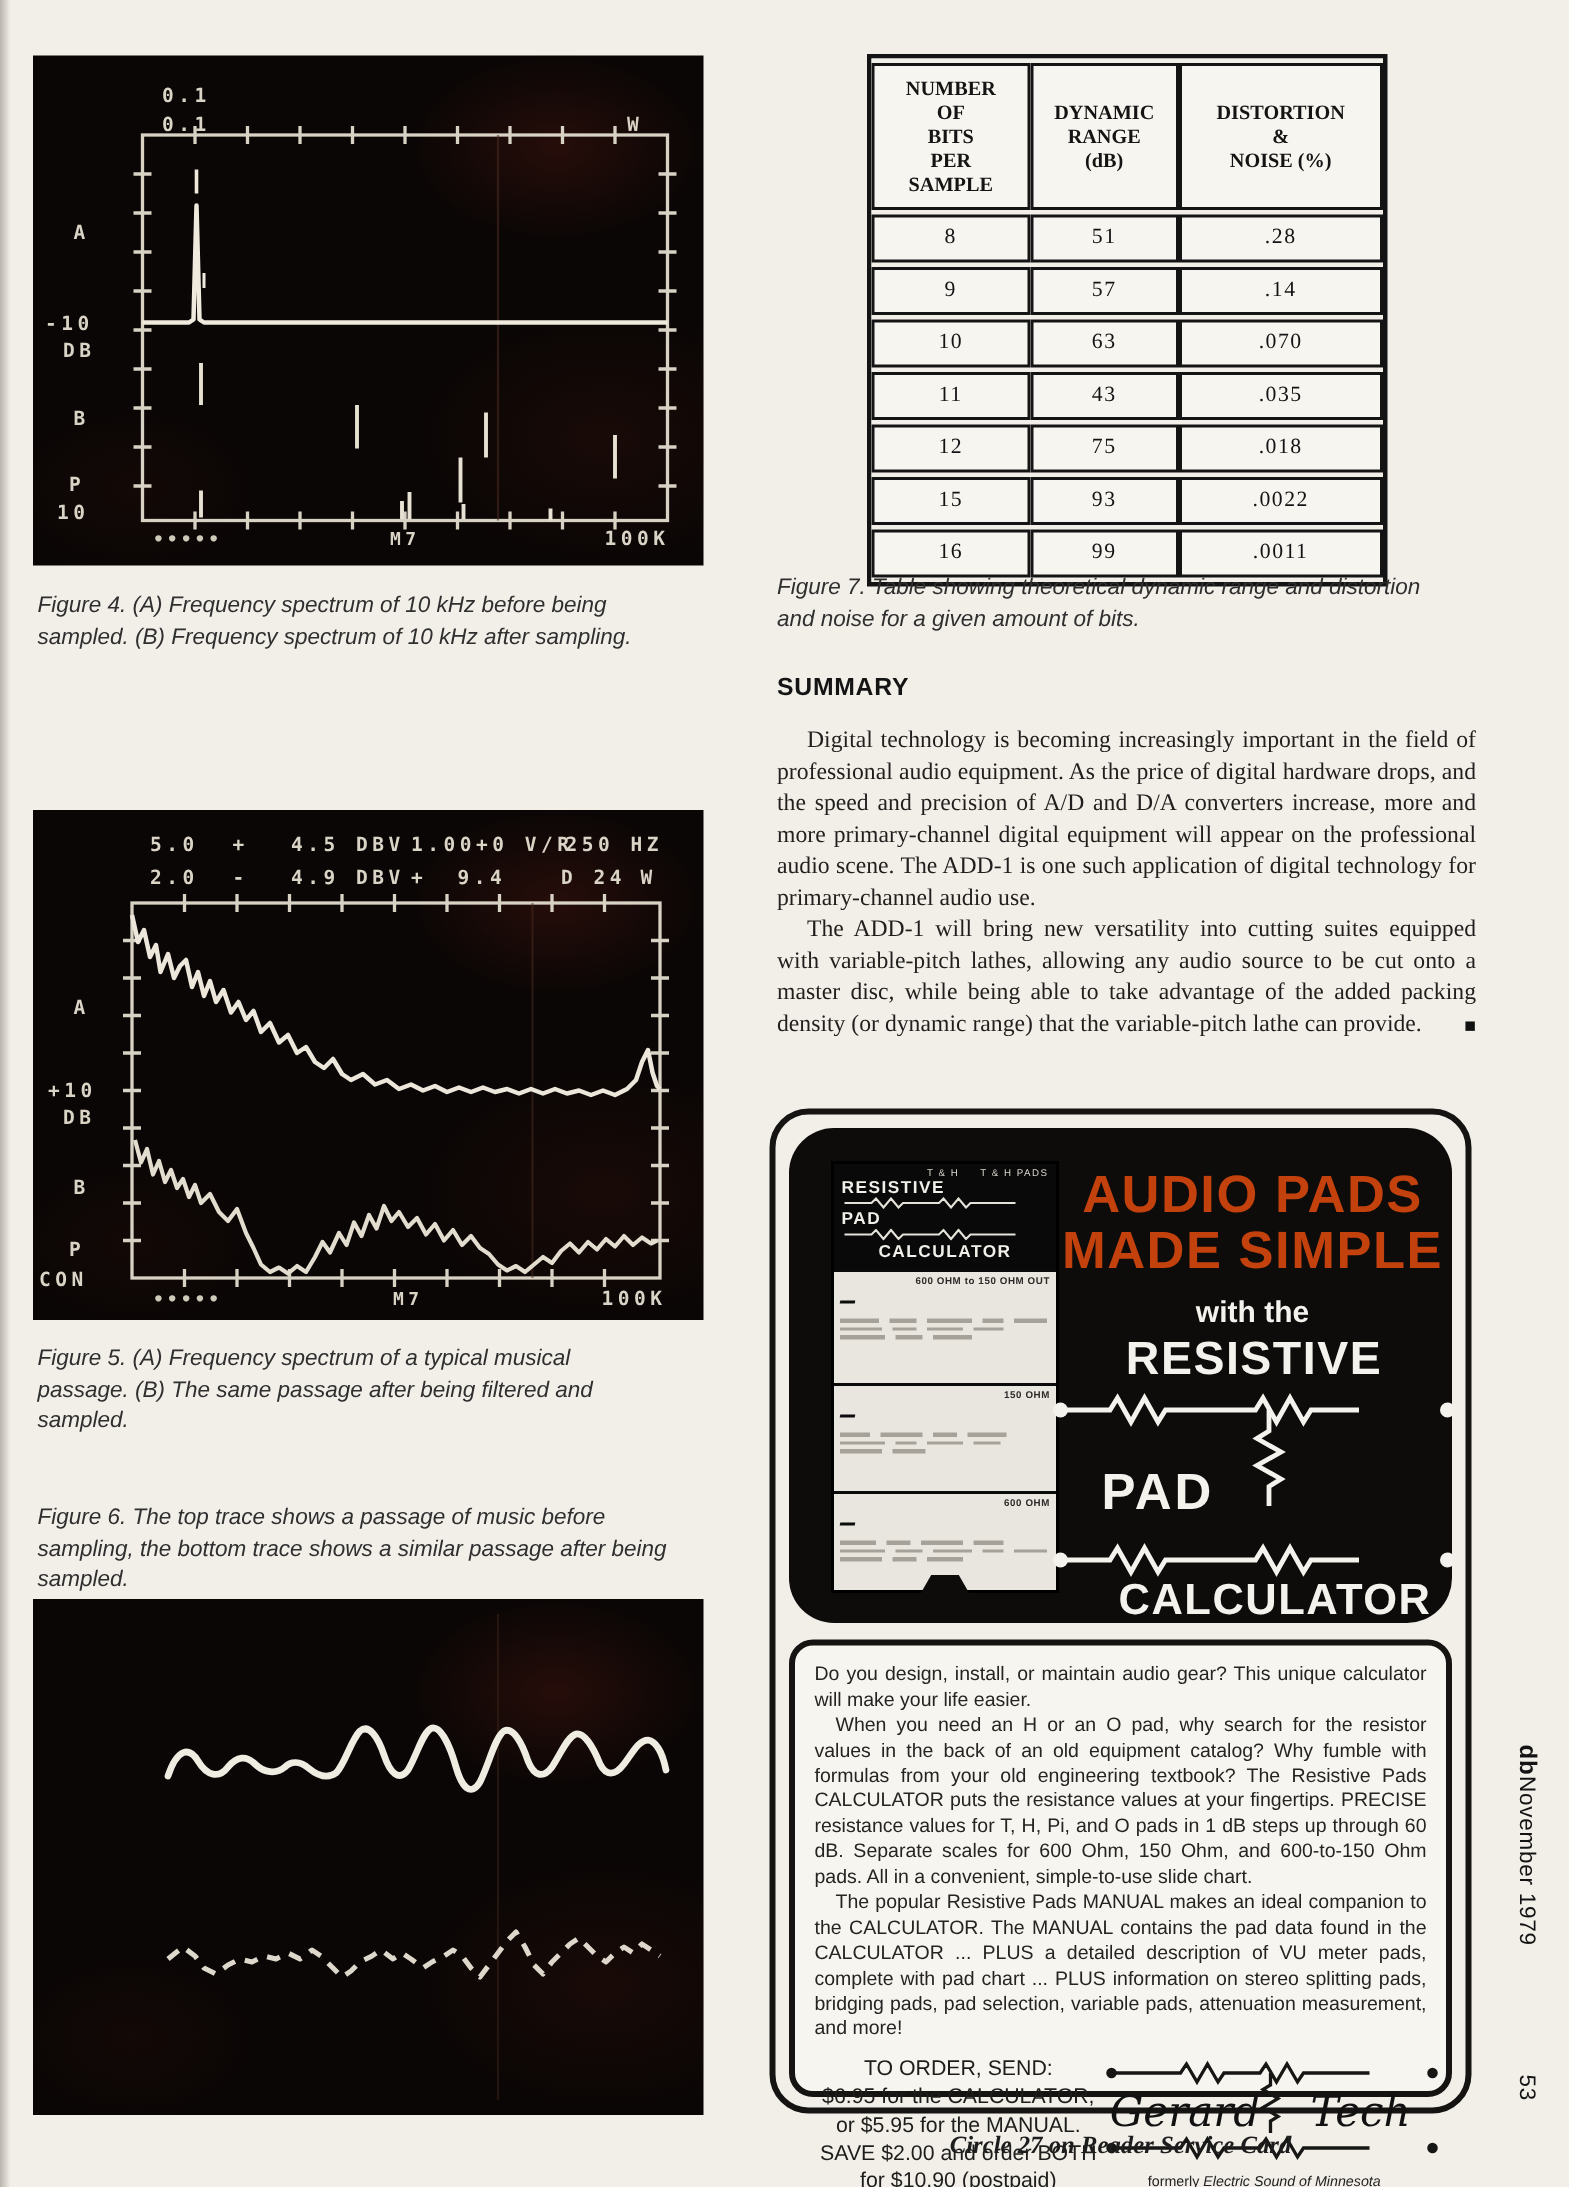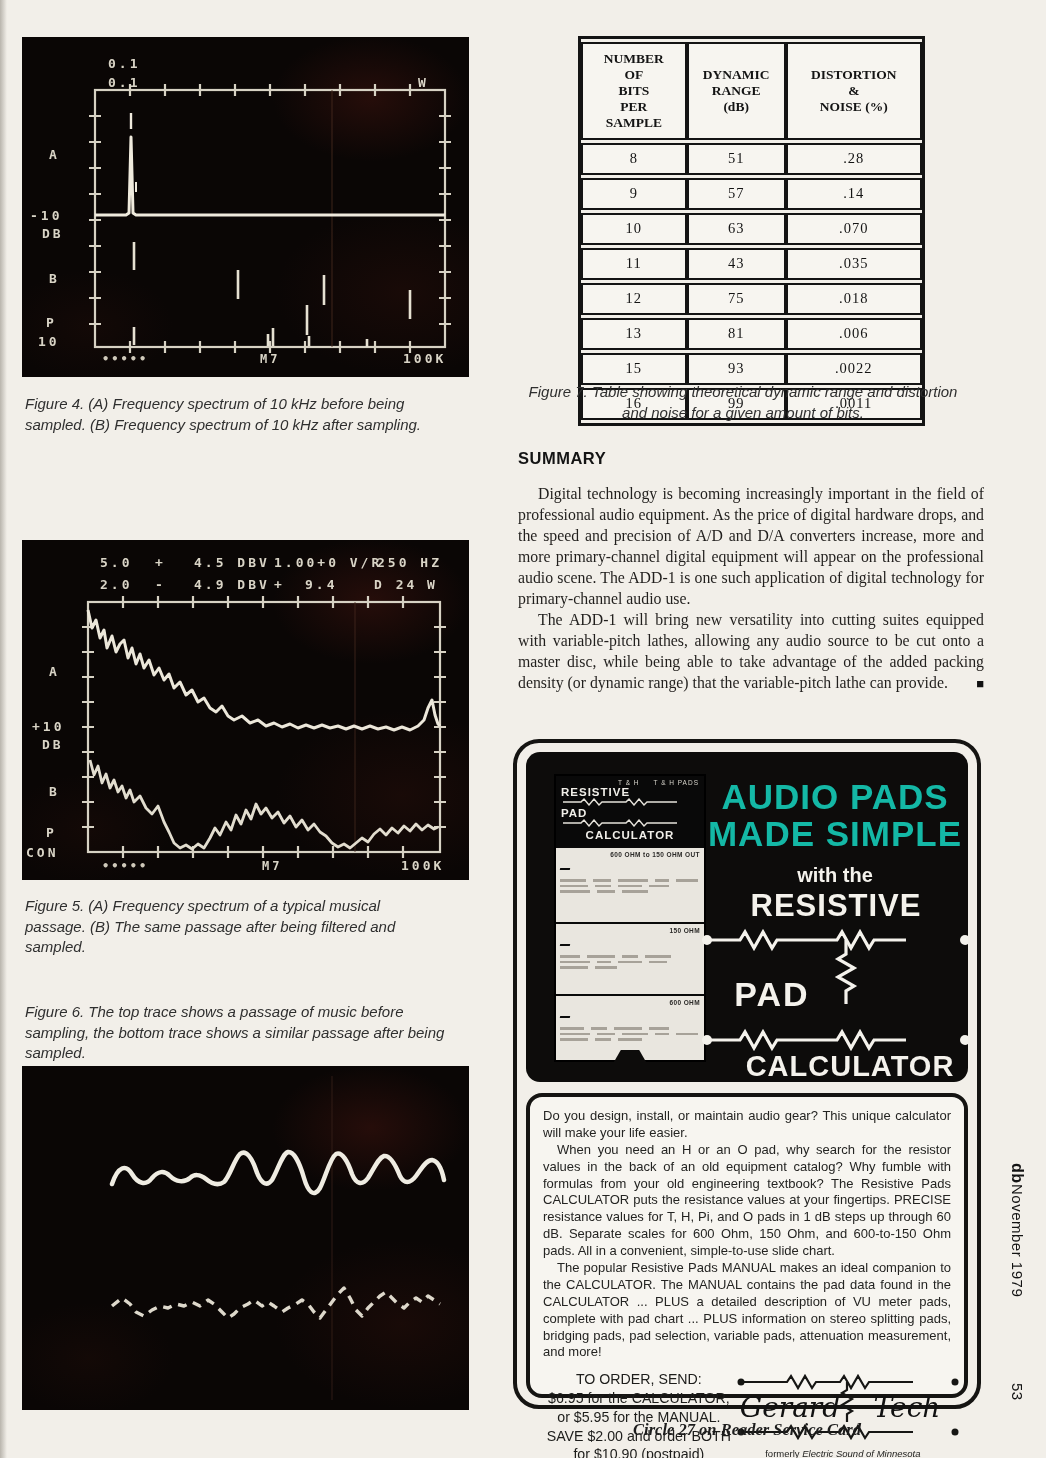--- a/index.html
+++ b/index.html
@@ -36,22 +36,22 @@
     letter-spacing:.5px;color:#141414;}
   .summary-body{position:absolute;left:518px;top:483px;width:466px;
     font-family:"Liberation Serif",serif;font-size:15.8px;line-height:1.33;color:#211f1d;text-align:justify;}
   .summary-body p{margin:0;text-indent:20px;}
   .summary-body .p2wrap{position:relative;}
   .endmark{position:absolute;right:0;bottom:1px;font-size:13px;color:#111;font-style:normal;}
 
   
   .ad{position:absolute;left:513px;top:739px;width:468px;height:670px;border:4px solid #151412;
     border-radius:26px;padding:9px;box-sizing:border-box;background:#f2efe9;}
-  .ad-top{position:relative;height:330px;background:#0d0c0b;border-radius:14px;overflow:hidden;}
-  .ad-headline{position:absolute;left:168px;top:26px;width:282px;text-align:center;color:#14b8a6;
+  .ad-top{position:relative;height:330px;background:#0d0c0b;border-radius:30px;overflow:hidden;}
+  .ad-headline{position:absolute;left:168px;top:26px;width:282px;text-align:center;color:#c2410c;
     font-weight:bold;font-size:35px;line-height:1.06;letter-spacing:1px;}
   .ad-withthe{position:absolute;left:168px;top:112px;width:282px;text-align:center;color:#f4f2ec;
     font-weight:bold;font-size:20px;}
   .ad-net{position:absolute;left:172px;top:136px;}
 
   
   .card{position:absolute;left:28px;top:22px;width:152px;height:288px;background:#e9e6df;
     border:2px solid #000;box-sizing:border-box;}
   .card-head{background:#090909;color:#f1efe9;padding:3px 5px 5px;}
   .card-corner{display:flex;justify-content:flex-end;gap:14px;font-size:6.5px;letter-spacing:1px;color:#d9d6cd;}
@@ -190,38 +190,33 @@
             <td>11</td>
             <td>43</td>
             <td>.035</td>
           </tr>
         <tr>
             <td>12</td>
             <td>75</td>
             <td>.018</td>
           </tr>
         <tr>
-            <td>13</td>
-            <td>81</td>
-            <td>.006</td>
-          </tr>
-        <tr>
             <td>15</td>
             <td>93</td>
             <td>.0022</td>
           </tr>
         <tr>
             <td>16</td>
             <td>99</td>
             <td>.0011</td>
           </tr>
       </tbody>
     </table>
   </div>
-  <div class="caption" style="left:518px;top:382px;width:450px;text-align:center;">Figure 7. Table showing theoretical dynamic range and distortion and noise for a given amount of bits.</div>
+  <div class="caption" style="left:518px;top:382px;width:450px;">Figure 7. Table showing theoretical dynamic range and distortion and noise for a given amount of bits.</div>
 
   <div class="summary-head">SUMMARY</div>
   <div class="summary-body">
     <p>Digital technology is becoming increasingly important in the field of professional audio equipment. As the price of digital hardware drops, and the speed and precision of A/D and D/A converters increase, more and more primary-channel digital equipment will appear on the professional audio scene. The ADD-1 is one such application of digital technology for primary-channel audio use.</p>
     <div class="p2wrap">
       <p>The ADD-1 will bring new versatility into cutting suites equipped with variable-pitch lathes, allowing any audio source to be cut onto a master disc, while being able to take advantage of the added packing density (or dynamic range) that the variable-pitch lathe can provide.</p>
       <span class="endmark">■</span>
     </div>
   </div>
 

